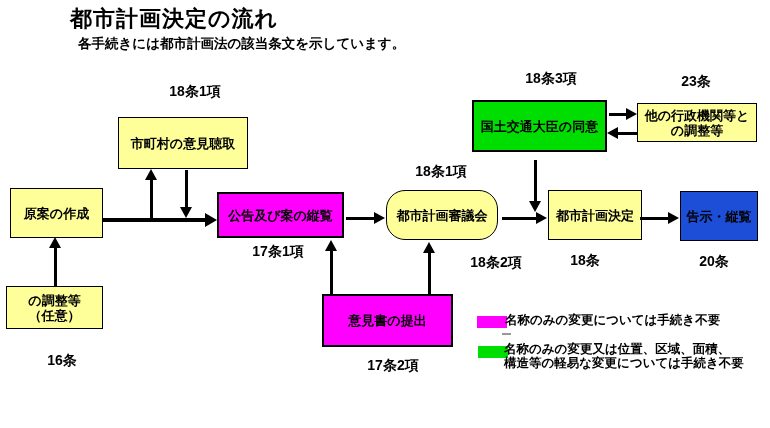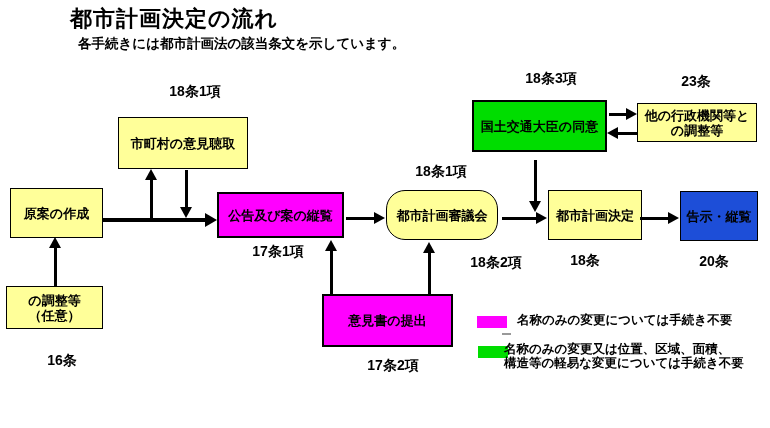--- a/index.html
+++ b/index.html
@@ -145,21 +145,21 @@
   <div>
     <div class="shaft-h" style="left:609px;top:113px;width:18px;"></div>
     <div class="head right" style="left:626px;top:108px;"></div>
   </div>
   <div>
     <div class="head left" style="left:607px;top:127px;"></div>
     <div class="shaft-h" style="left:617px;top:132px;width:20px;"></div>
   </div>
 
   <div class="swatch" style="left: 477px; top: 316px; background: rgb(255, 0, 255);"></div>
-  <div class="legend-text" style="left:517px;top:313px;">名称のみの変更については手続き不要</div>
+  <div class="legend-text" style="left:505px;top:313px;">名称のみの変更については手続き不要</div>
   <div class="tick" style="left:502px;top:333px;"></div>
   <div class="swatch" style="left: 478px; top: 346px; background: rgb(0, 221, 0);"></div>
   <div class="legend-text" style="left:504px;top:342px;">
     <span style="display:block;">名称のみの変更又は位置、区域、面積、</span>
     <span style="display:block;">構造等の軽易な変更については手続き不要</span>
   </div>
 
 </div>
 
 </body></html>

